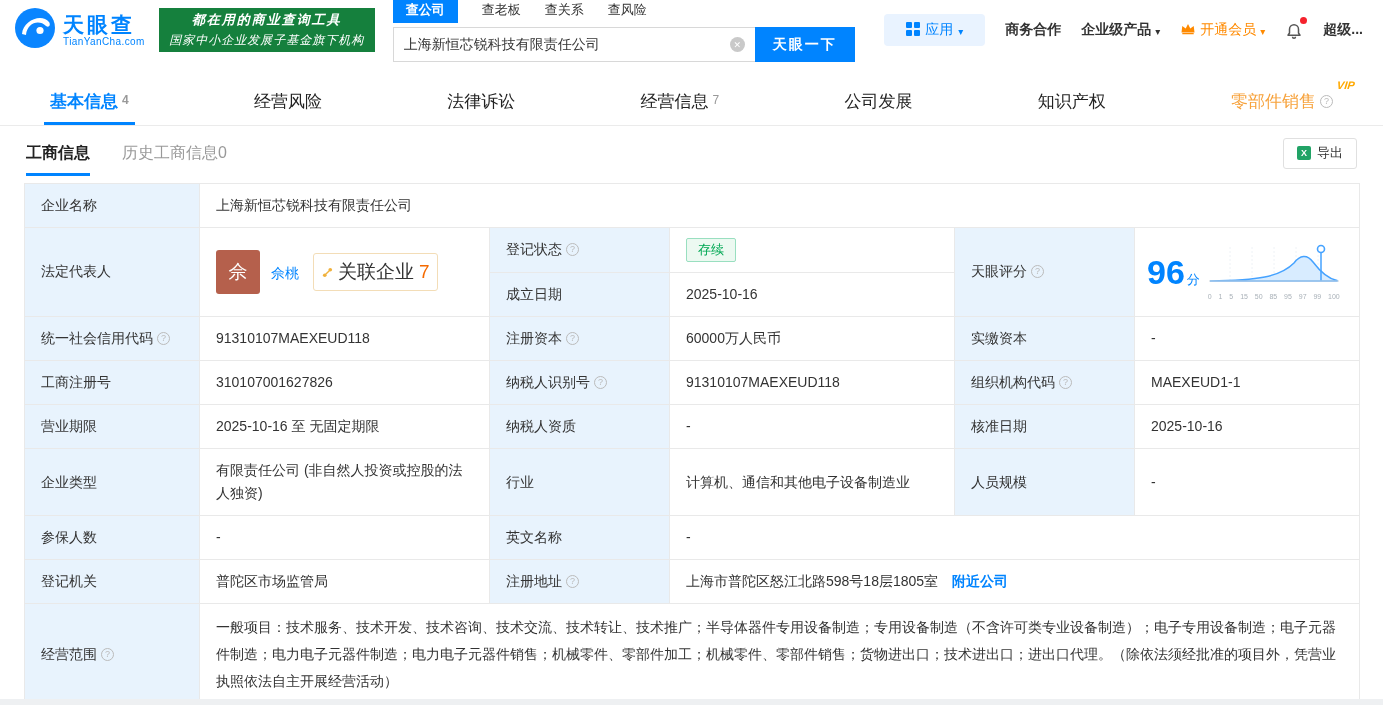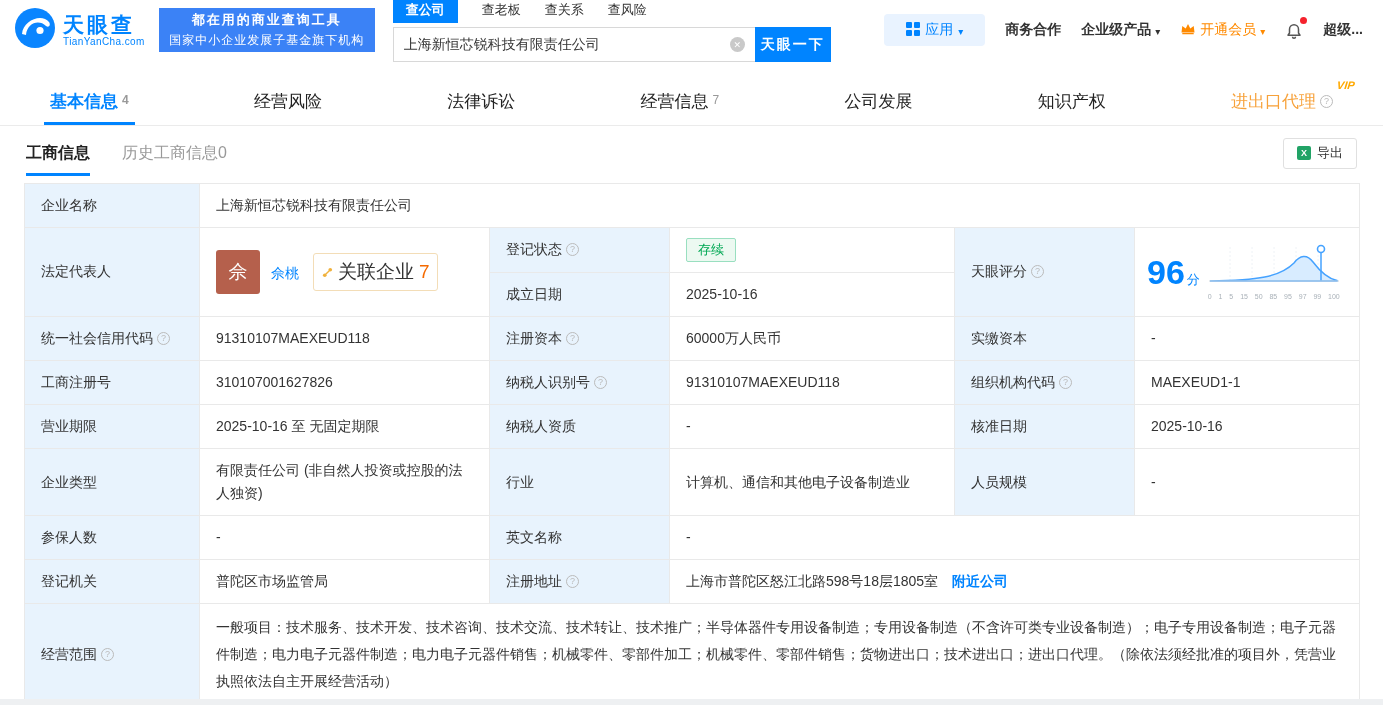--- a/index.html
+++ b/index.html
@@ -7,34 +7,34 @@
   body {
     font-family:"Liberation Sans","DejaVu Sans",sans-serif;
     background:#fff; color:#333; overflow:hidden; position:relative;
   }
 
   
   .header { height:60px; display:flex; align-items:center; padding:0 14px; gap:14px; }
   .logo { display:flex; align-items:center; gap:7px; cursor:pointer; }
   .logo-text .brand { font-size:21px; font-weight:bold; color:#0084ff; letter-spacing:3px; line-height:1.1; }
   .logo-text .domain { font-size:10px; color:#0084ff; letter-spacing:.4px; }
-  .promo { background:#3b82f6; color:#fff; width:216px; height:44px; display:flex; flex-direction:column; justify-content:center; align-items:center; gap:3px; }
+  .promo { background:#15803d; color:#fff; width:216px; height:44px; display:flex; flex-direction:column; justify-content:center; align-items:center; gap:3px;font-style:italic; }
   .promo .l1 { font-size:13px; font-weight:bold; letter-spacing:2px; }
   .promo .l2 { font-size:12px; letter-spacing:1px; }
 
   .search-block { margin-left:4px; }
   .search-tabs { display:flex; align-items:center; gap:24px; height:24px; margin-bottom:5px; }
   .search-tab { font-size:13px; color:#333; cursor:pointer; }
   .search-tab.active { background:#0084ff; color:#fff; padding:4px 13px; font-weight:bold; }
   .search-row { display:flex; }
   .search-input-wrap { position:relative; }
   .search-input { width:362px; height:35px; border:1px solid #d8d8d8; border-right:none; padding:0 32px 0 10px; font:14px "Liberation Sans",sans-serif; color:#333; outline:none; }
   .clear-icon { position:absolute; right:10px; top:10px; width:15px; height:15px; border-radius:50%; background:#c9c9c9; color:#fff; display:flex; align-items:center; justify-content:center; cursor:pointer; }
   .clear-icon::before { content:"✕"; font-size:9px; }
-  .search-btn { width:76px; height:35px; background:#0084ff; color:#fff; font-size:14px; font-weight:bold; letter-spacing:2px; border:none; cursor:pointer; }
+  .search-btn { width:100px; height:35px; background:#0084ff; color:#fff; font-size:14px; font-weight:bold; letter-spacing:2px; border:none; cursor:pointer; }
 
   .header-right { margin-left:auto; display:flex; align-items:center; gap:20px; font-size:14px; white-space:nowrap; padding-right:6px; }
   .apps-chip { background:#e9f3ff; color:#0084ff; padding:7px 22px; border-radius:4px; display:flex; align-items:center; gap:5px; cursor:pointer; }
   .caret::before { content:"▾"; font-size:10px; }
   .nav-item { color:#333; cursor:pointer; display:flex; align-items:center; gap:4px;font-weight:bold; }
   .vip-link { color:#ff8a00; display:flex; align-items:center; gap:4px; cursor:pointer; }
   .vip-link .caret { color:#ff8a00; }
   .bell { position:relative; cursor:pointer; display:flex; }
   .bell .dot { position:absolute; top:-3px; right:-4px; width:7px; height:7px; background:#f5222d; border-radius:50%; }
 
@@ -178,21 +178,21 @@
     <span class="cnt">7</span>
   </div>
   <div class="main-tab">
     <span>公司发展</span>
   </div>
   <div class="main-tab">
     <span>知识产权</span>
   </div>
   <div class="main-tab history">
     <span class="vip-badge">VIP</span>
-    <span>进出口代理</span>
+    <span>零部件销售</span>
     <span class="info-i"></span>
   </div>
 </nav>
 
 <div class="subtab-bar">
   <span class="subtab active">工商信息</span>
   <span class="subtab inactive">历史工商信息0</span>
   <button class="export-btn">
     <span class="excel-icon"></span>
     <span>导出</span>

